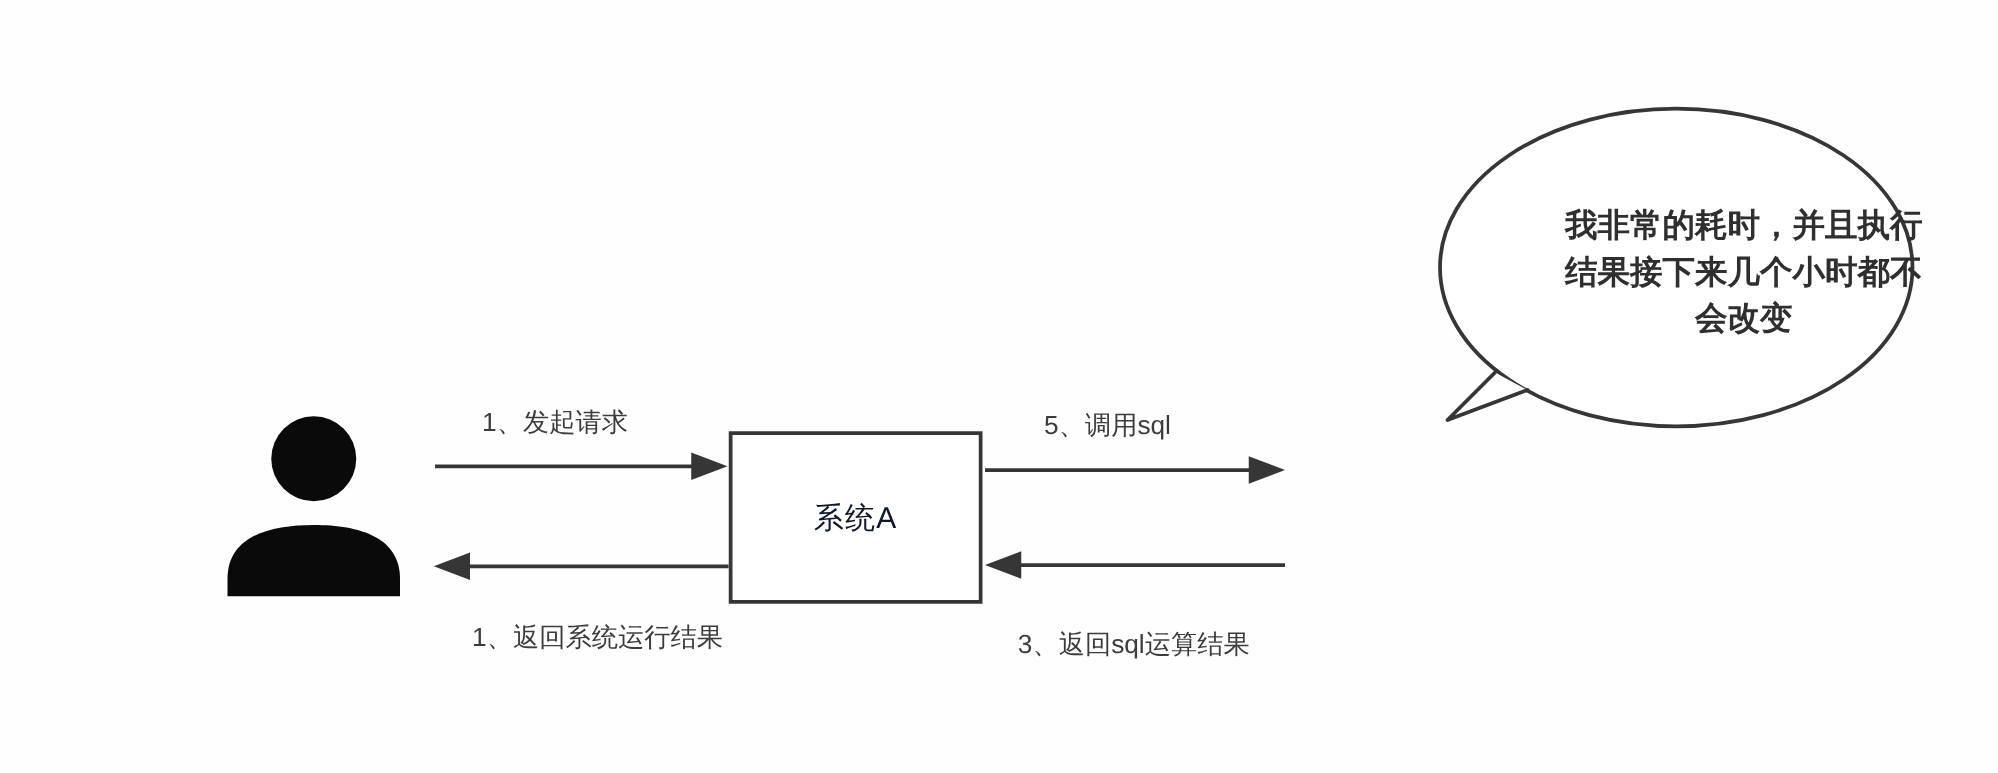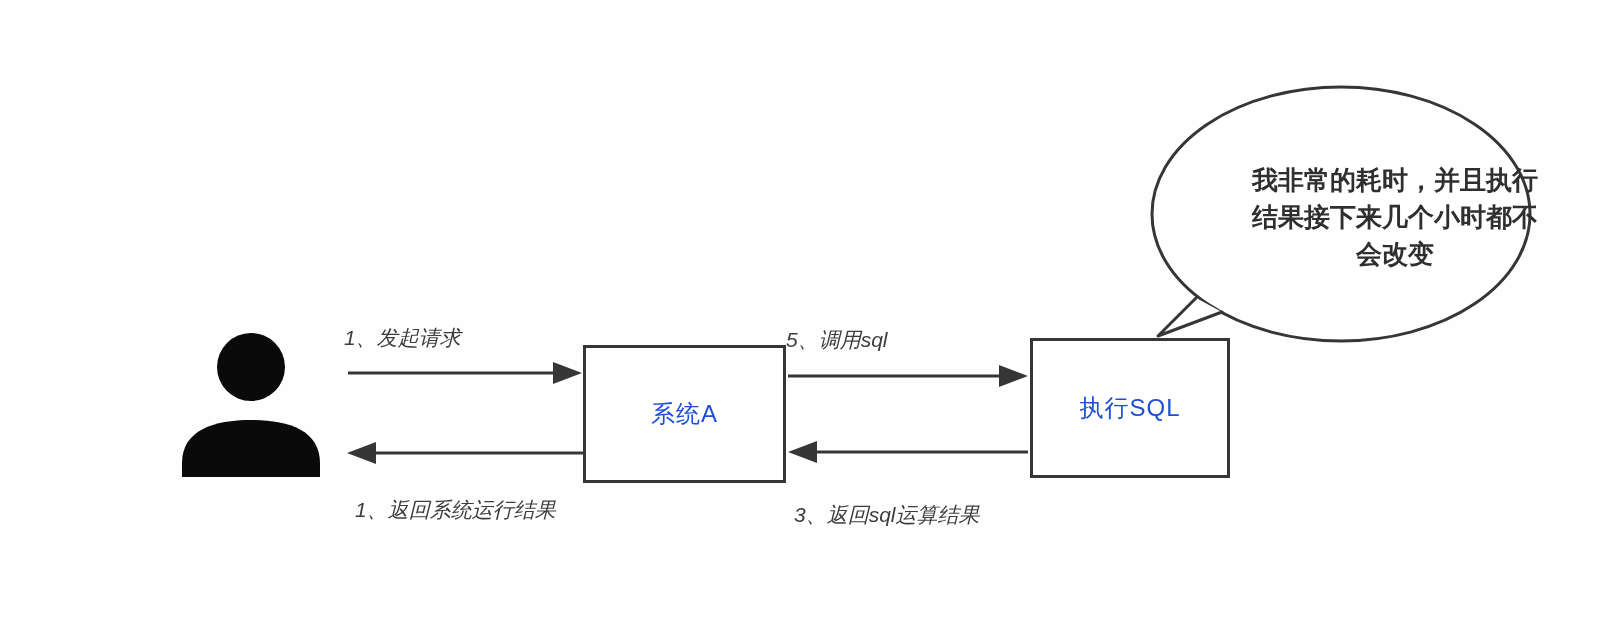--- a/index.html
+++ b/index.html
@@ -24,31 +24,31 @@
   }
   .node {
     position: absolute;
     border: 3px solid #363636;
     background: #ffffff;
     box-sizing: border-box;
     display: flex;
     align-items: center;
     justify-content: center;
     font-size: 24px;
-    color: #1d4ed8;
+    color: #0f172a;
     letter-spacing: 1px;
   }
   #node-a   { left: 583px;  top: 345px; width: 203px; height: 138px; }
   #node-sql { left: 1030px; top: 338px; width: 200px; height: 140px; }
   .lbl {
     position: absolute;
     font-size: 21px;
     color: #3c3c3c;
+    text-align: center;
     white-space: nowrap;
-    font-style: italic;
   }
   #lbl-1 { left: 344px; top: 324px; width: 200px; }
   #lbl-2 { left: 786px; top: 326px; width: 200px; }
   #lbl-3 { left: 794px; top: 501px; width: 226px; }
   #lbl-4 { left: 355px; top: 496px; width: 246px; }
   .bubble-text {
     position: absolute;
     left: 1207px;
     top: 162px;
     width: 376px;
@@ -94,21 +94,20 @@
 
     <g>
       <ellipse cx="1341" cy="214" rx="189" ry="127" fill="#ffffff" stroke="#363636" stroke-width="3"></ellipse>
       <path d="M1196,298 L1158,336 L1222,312 Z" fill="#ffffff" stroke="none"></path>
       <path d="M1196,298 L1158,336 L1222,312" fill="none" stroke="#363636" stroke-width="3" stroke-linejoin="round" stroke-linecap="round"></path>
     </g>
   </svg>
 
   <div class="node" id="node-a">系统A</div>
 
-  <div class="node" id="node-sql">执行SQL</div>
 
   <div class="lbl" id="lbl-1">1、发起请求</div>
 
   <div class="lbl" id="lbl-2">5、调用sql</div>
 
   <div class="lbl" id="lbl-3">3、返回sql运算结果</div>
 
   <div class="lbl" id="lbl-4">1、返回系统运行结果</div>
 
   <div class="bubble-text">

